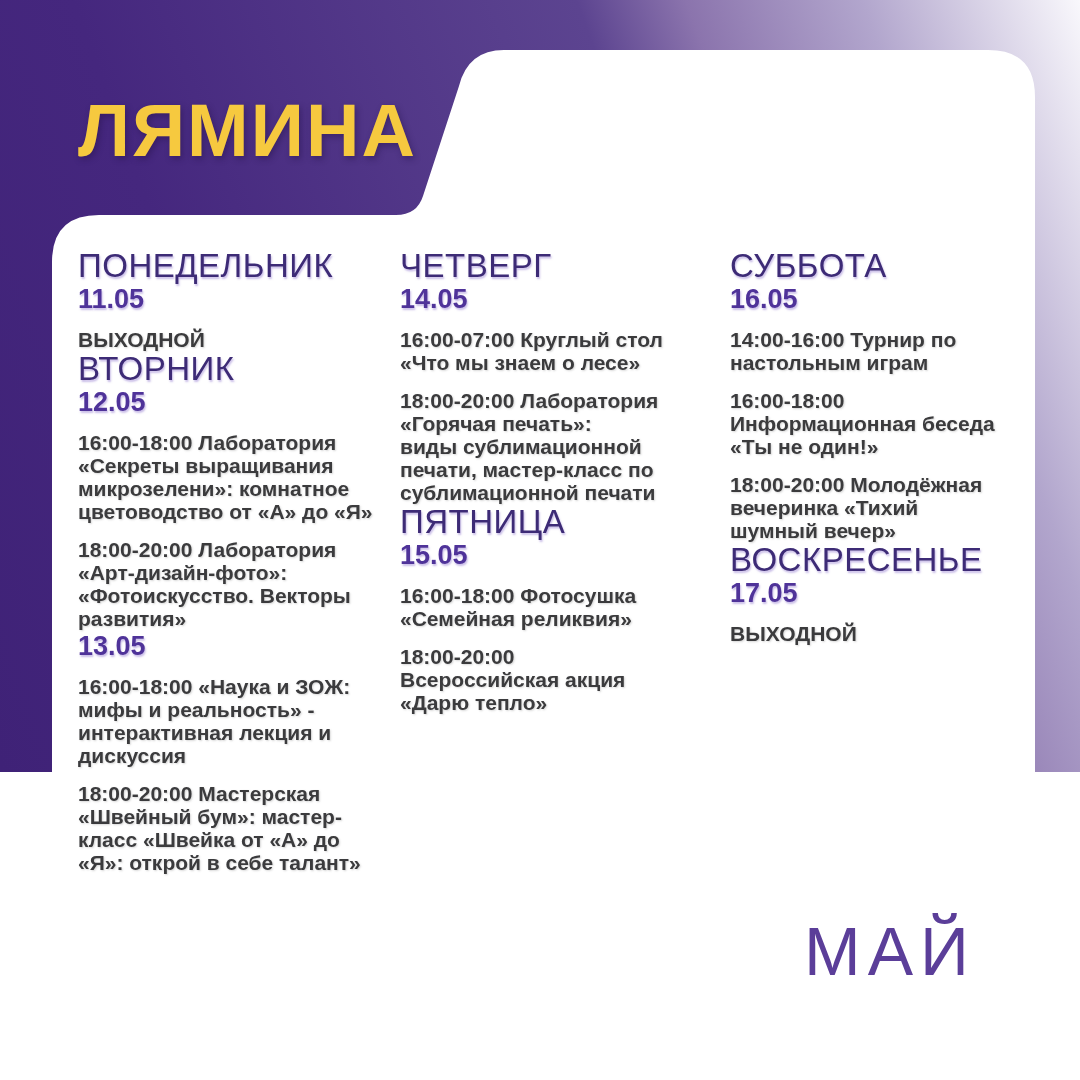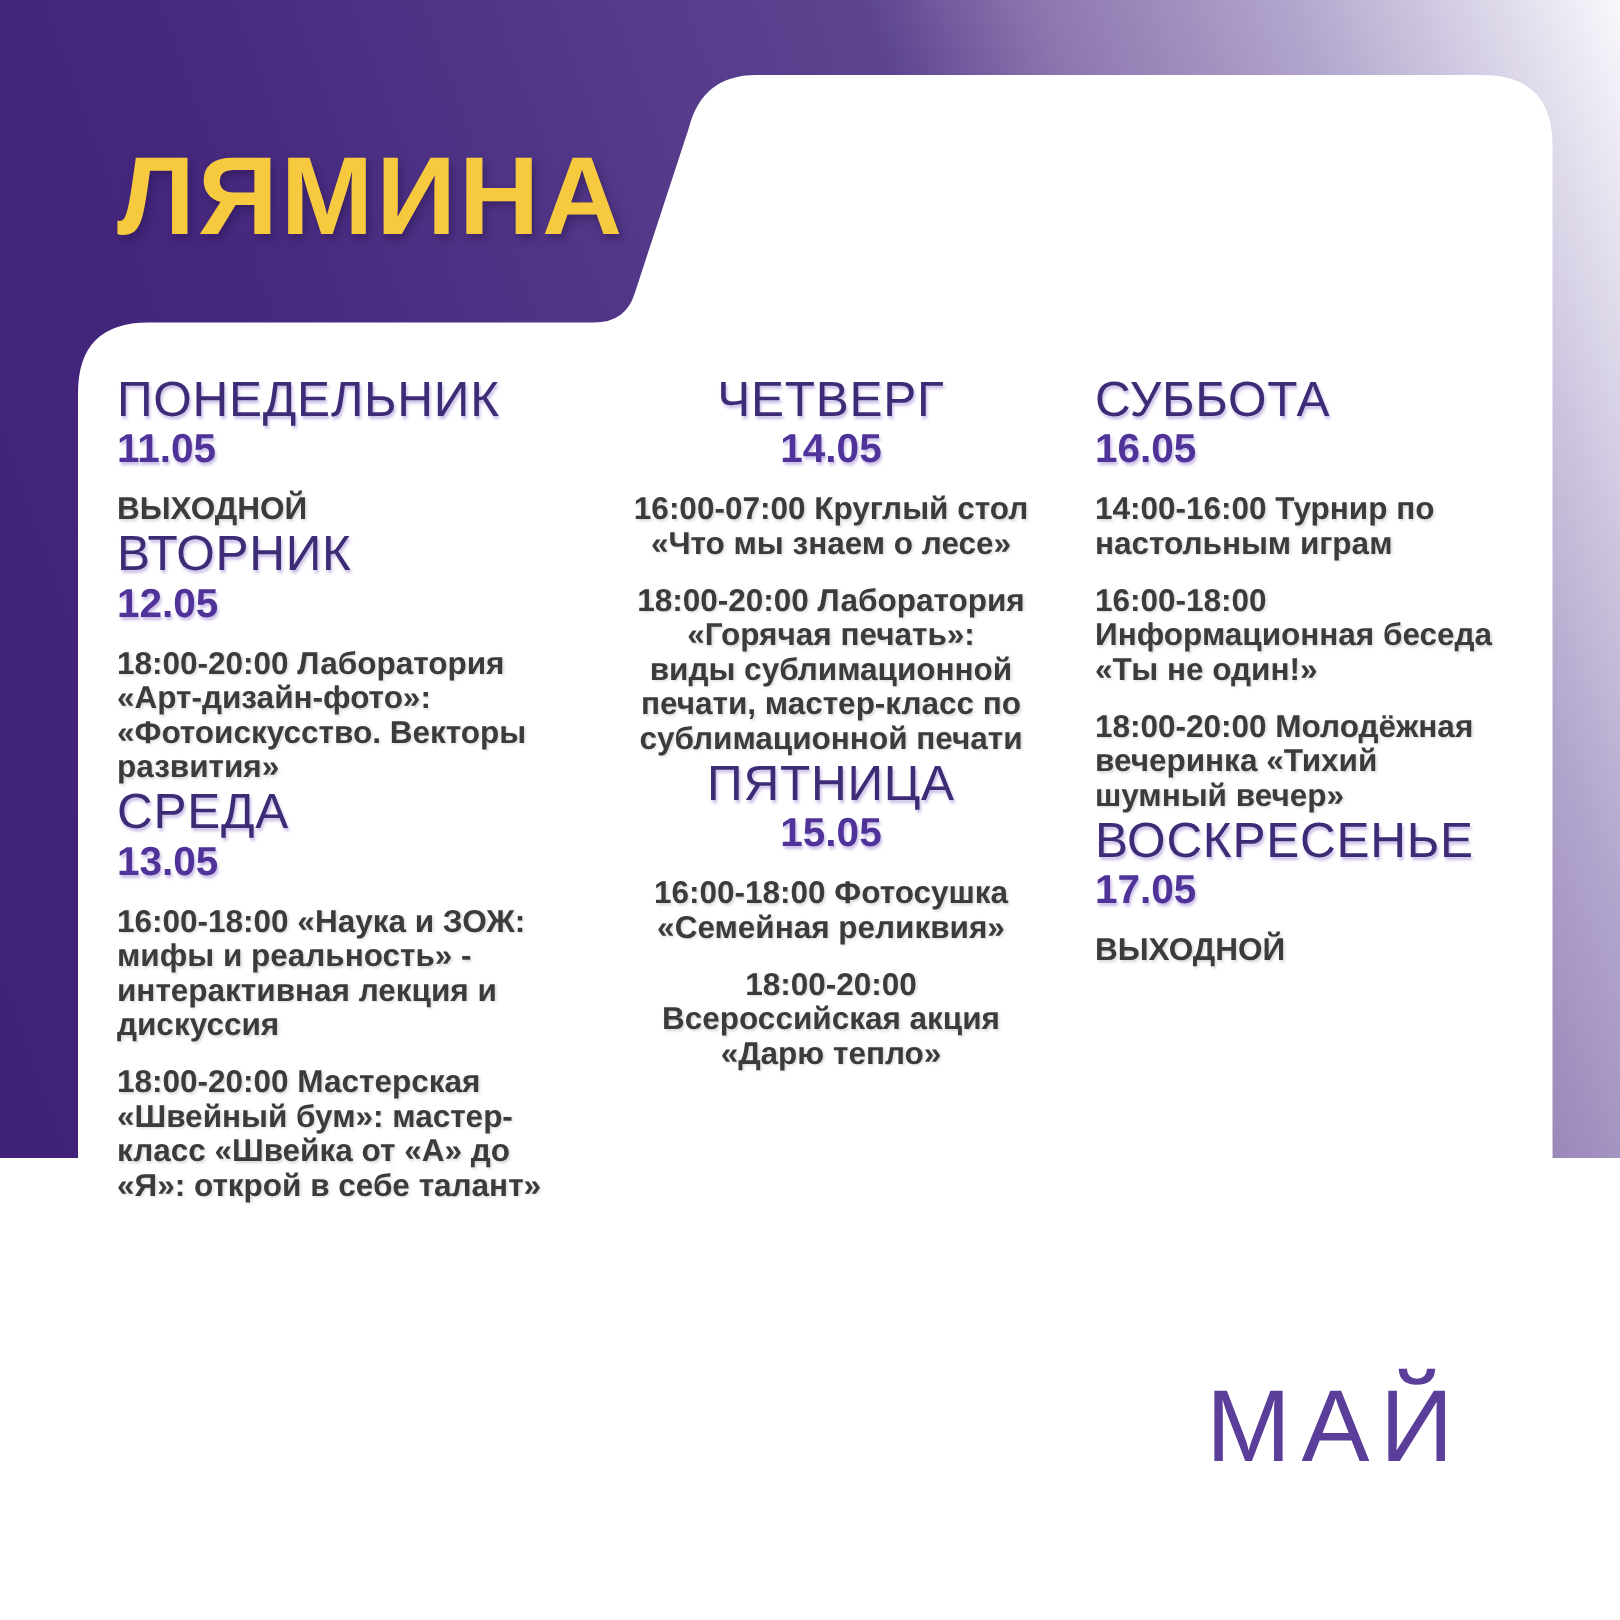--- a/index.html
+++ b/index.html
@@ -25,21 +25,21 @@
     color:#F6C93F;
     text-shadow:2px 3px 6px rgba(38,18,74,0.45);
   }
   .month-label{
     position:absolute;left:804px;top:912px;
     font-size:68px;font-weight:400;letter-spacing:7px;
     color:#5B3E99;
   }
   .col{position:absolute;top:248px;width:308px;}
   .col-1{left:78px;}
-  .col-2{left:400px;text-align:center;}
+  .col-2{left:400px;}
   .col-3{left:730px;}
   .day-section{}
   .day-section:first-child{margin-top:0;}
   .day-title{
     font-size:33px;font-weight:normal;line-height:35px;
     color:#3D2B76;letter-spacing:0.5px;
     text-shadow:1px 2px 2px rgba(150,125,210,0.5);
   }
   .day-date{
     font-size:27px;font-weight:bold;line-height:28px;margin-top:2px;
@@ -81,27 +81,30 @@
 
   <div class="col col-1">
     <div class="day-section">
       <div class="day-title">ПОНЕДЕЛЬНИК</div>
       <div class="day-date">11.05</div>
       <div class="event">ВЫХОДНОЙ</div>
     </div>
     <div class="day-section">
       <div class="day-title">ВТОРНИК</div>
       <div class="day-date">12.05</div>
+      <div class="event">16:00-18:00 Лаборатория
+«Секреты выращивания
+микрозелени»: комнатное
+цветоводство от «А» до «Я»</div>
       <div class="event">18:00-20:00 Лаборатория
 «Арт-дизайн-фото»:
 «Фотоискусство. Векторы
 развития»</div>
     </div>
     <div class="day-section">
-      <div class="day-title">СРЕДА</div>
       <div class="day-date">13.05</div>
       <div class="event">16:00-18:00 «Наука и ЗОЖ:
 мифы и реальность» -
 интерактивная лекция и
 дискуссия</div>
       <div class="event">18:00-20:00 Мастерская
 «Швейный бум»: мастер-
 класс «Швейка от «А» до
 «Я»: открой в себе талант»</div>
     </div>

